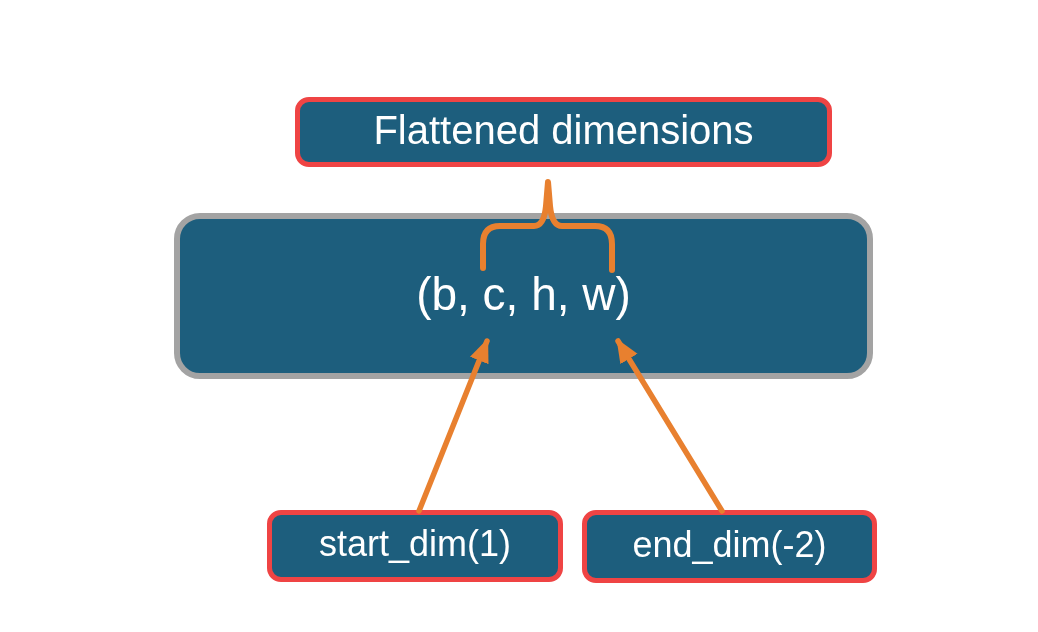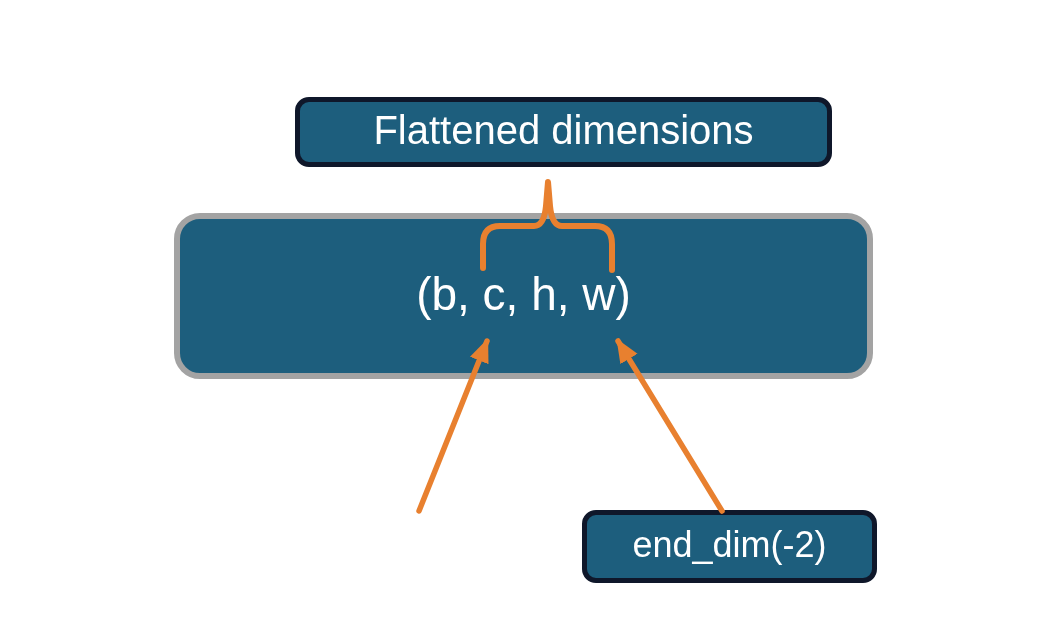--- a/index.html
+++ b/index.html
@@ -12,21 +12,21 @@
     position: relative;
     width: 1038px;
     height: 632px;
     background: #ffffff;
     overflow: hidden;
   }
   .node {
     position: absolute;
     box-sizing: border-box;
     background: #1d5e7d;
-    border: 5px solid #0f172a;
+    border: 5px solid #ef4444;
     color: #ffffff;
     display: flex;
     align-items: center;
     justify-content: center;
     text-align: center;
   }
   .node--top {
     left: 295px;
     top: 97px;
     width: 537px;
@@ -79,20 +79,23 @@
 <div class="canvas">
 
   <div class="node node--top">
     <span class="node__label">Flattened dimensions</span>
   </div>
 
   <div class="node node--main">
     <span class="node__label">(b, c, h, w)</span>
   </div>
 
+  <div class="node node--bottom-left">
+    <span class="node__label">start_dim(1)</span>
+  </div>
 
   <div class="node node--bottom-right">
     <span class="node__label">end_dim(-2)</span>
   </div>
 
   <svg class="overlay" viewBox="0 0 1038 632" xmlns="http://www.w3.org/2000/svg">
     <defs>
       <marker id="arrowhead" markerUnits="userSpaceOnUse" markerWidth="26" markerHeight="22" refX="21" refY="10" orient="auto">
         <path d="M0,0 L24,10 L0,20 Z" fill="#e8802f"></path>
       </marker>

